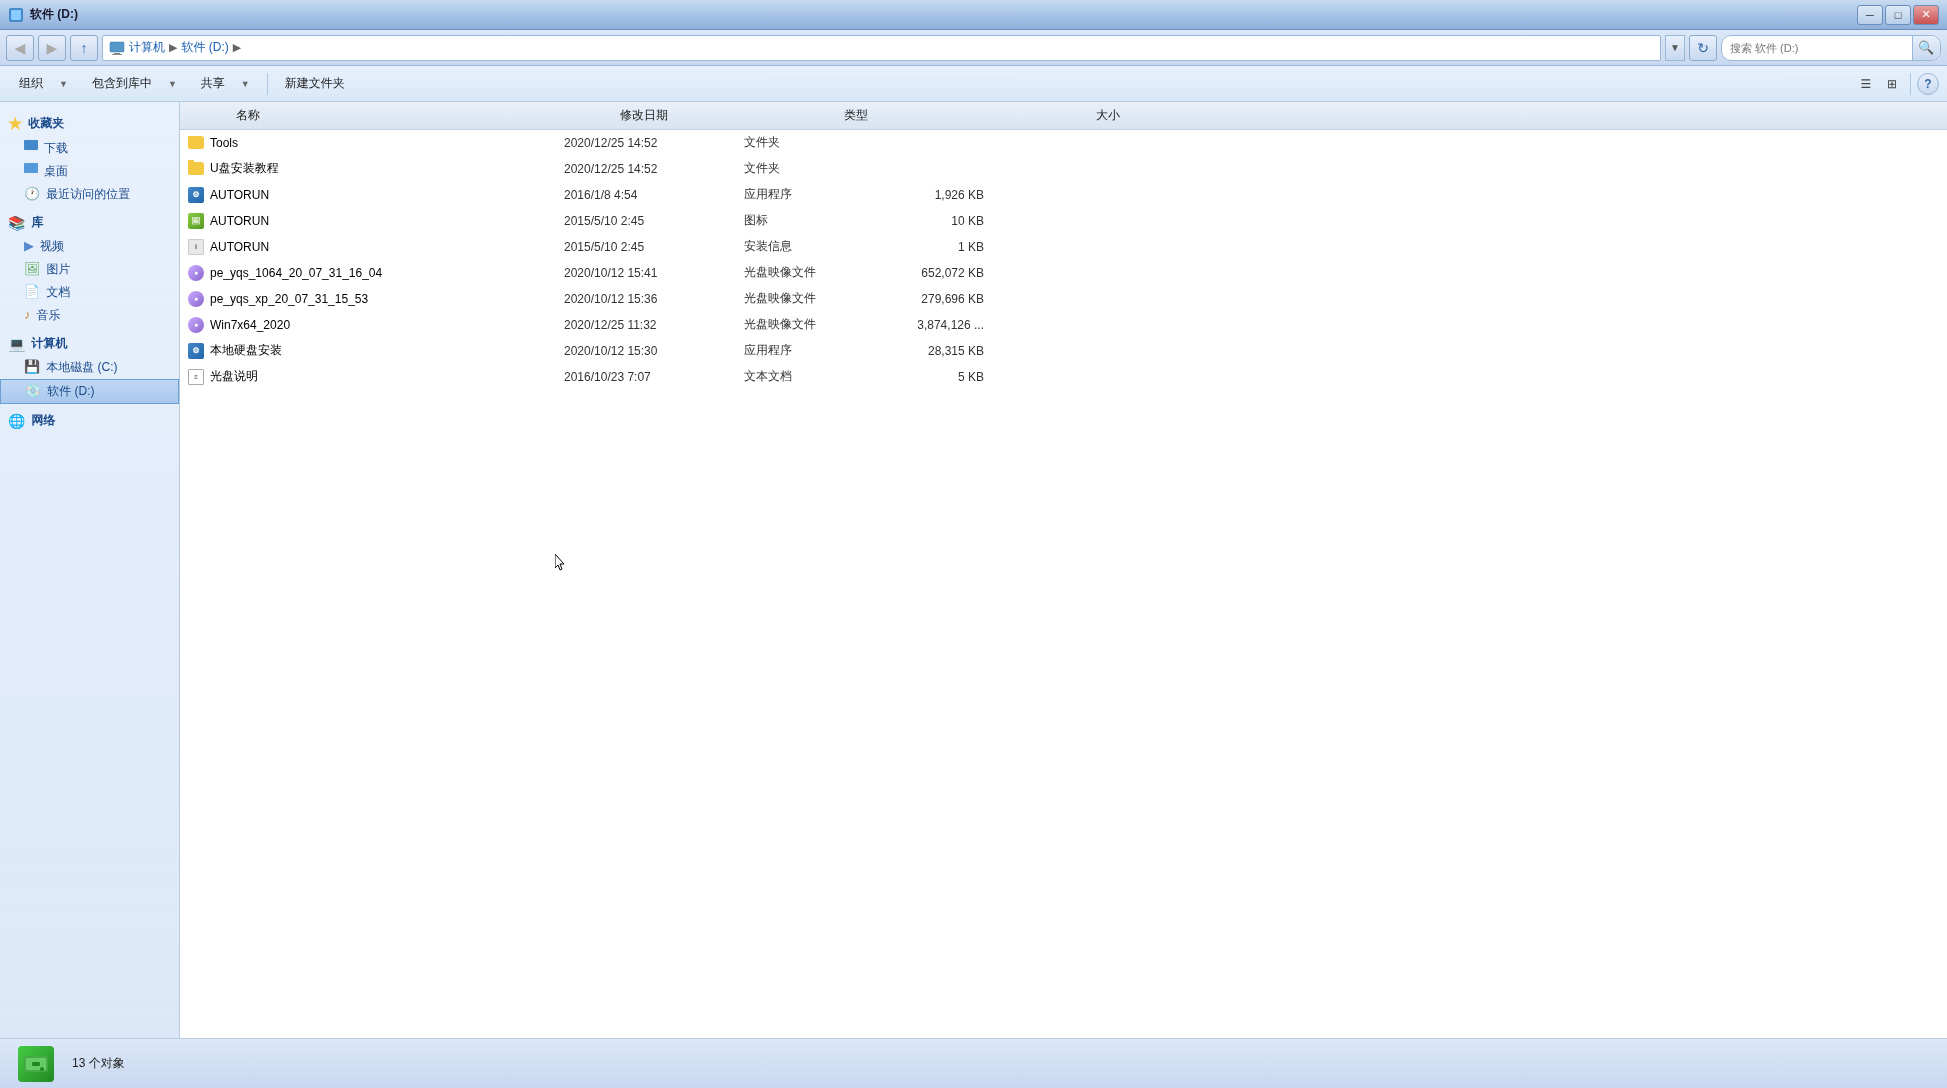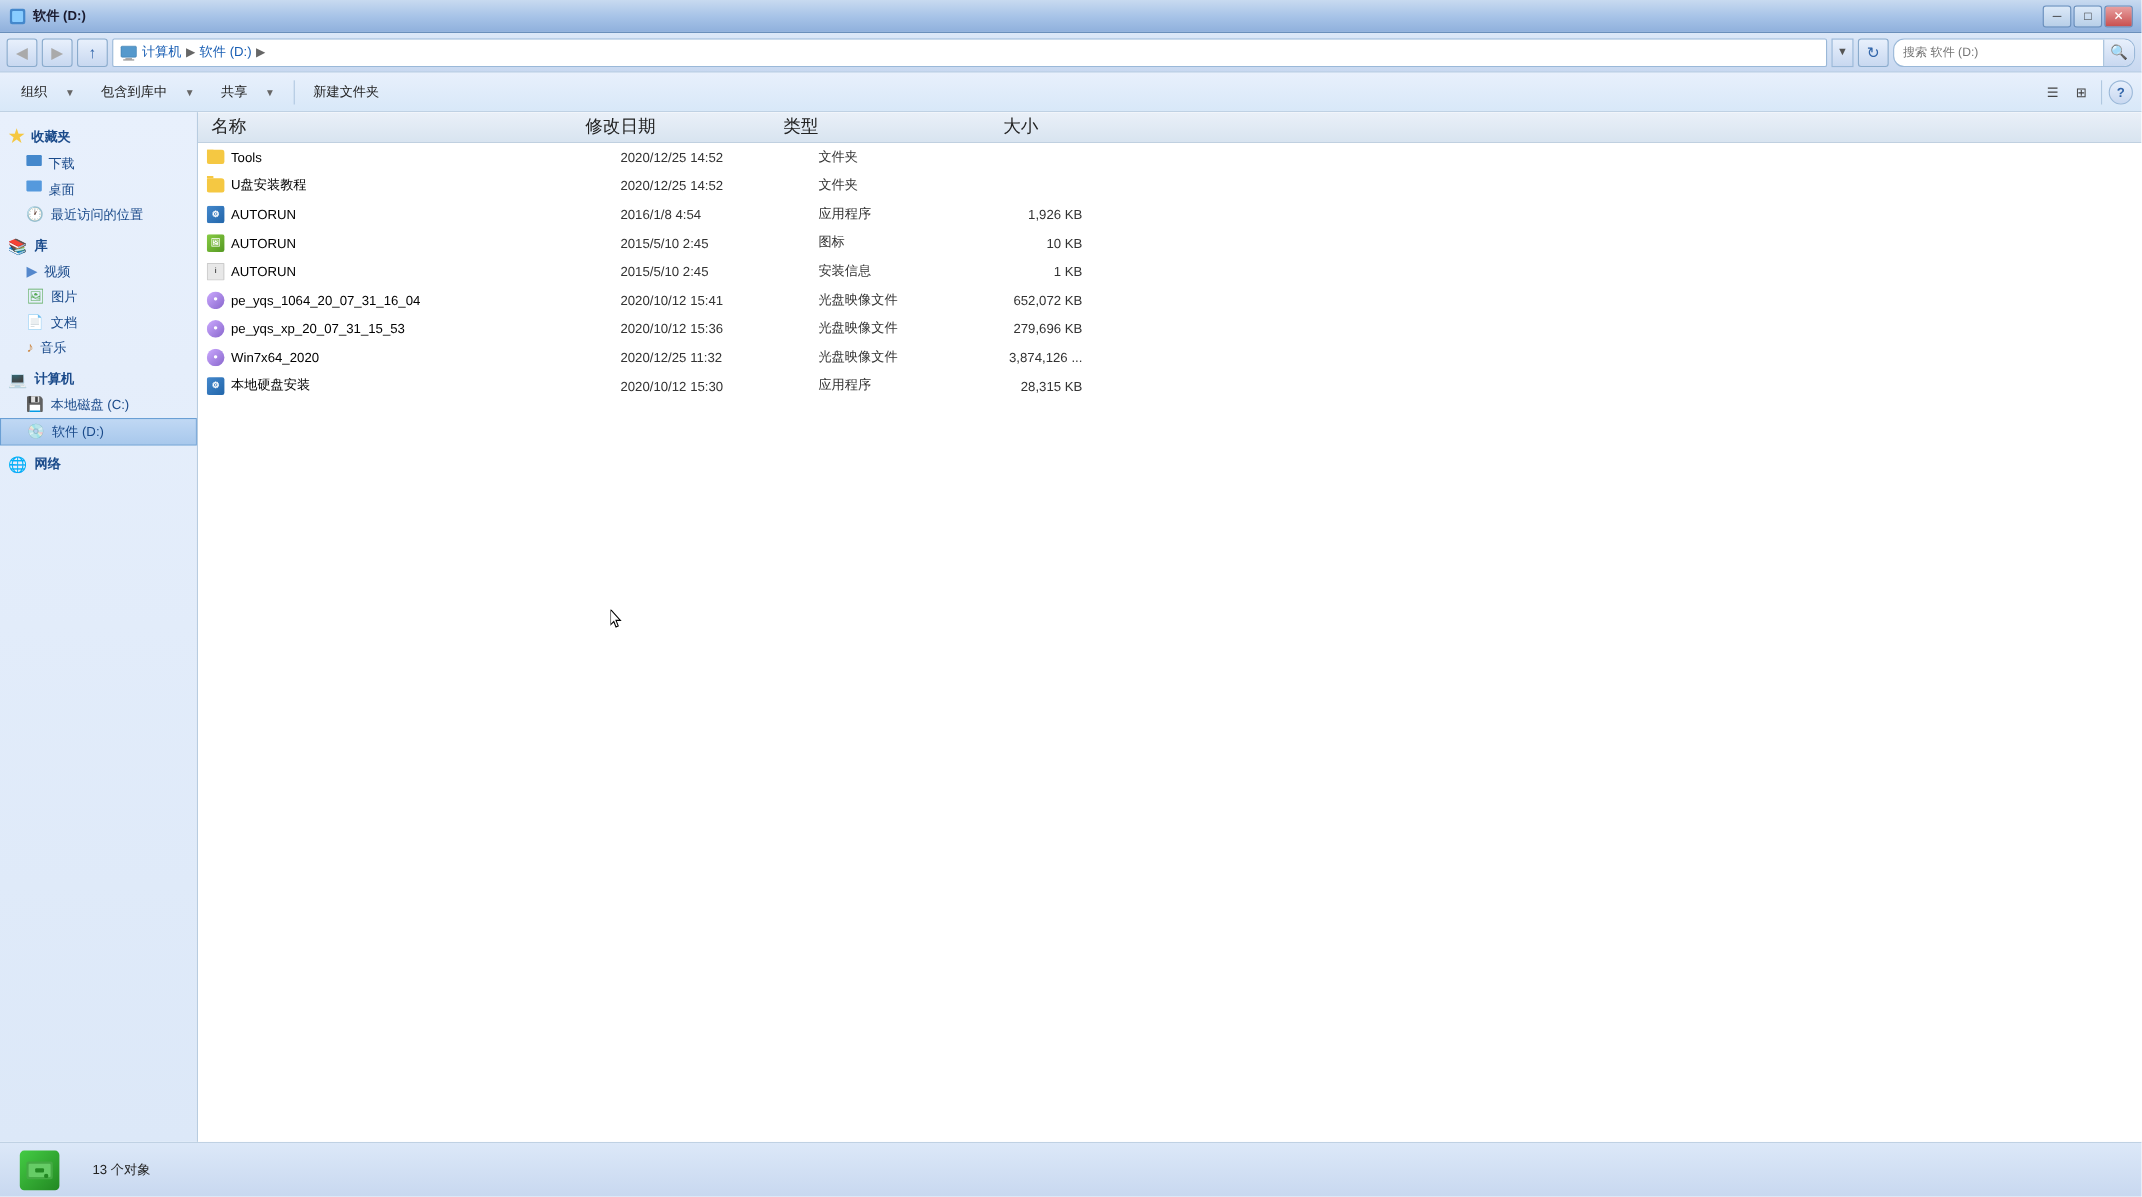--- a/index.html
+++ b/index.html
@@ -251,25 +251,26 @@
       display: flex;
       align-items: center;
       height: 28px;
       background: linear-gradient(to bottom, #eaf0f8, #d8e4f0);
       border-bottom: 1px solid #c0d0e0;
       padding: 0 8px;
       position: sticky;
       top: 0;
     }
     .col-header {
-      font-size: 16px;
+      font-size: 12px;
       color: #222;
       cursor: pointer;
       user-select: none;
       padding: 0 4px;
+      margin-left: 44px;
     }
     .col-name { width: 340px; }
     .col-date { width: 180px; }
     .col-type { width: 120px; }
     .col-size { width: 120px; text-align: right; }
 
     
     .file-row {
       display: flex;
       align-items: center;
@@ -428,21 +429,21 @@
     }
 
     
     .statusbar {
       height: 50px;
       background: linear-gradient(to bottom, #dce8f8, #c8d8f0);
       border-top: 1px solid #b8cce0;
       display: flex;
       align-items: center;
       padding: 0 16px;
-      gap: 28px;
+      gap: 16px;
     }
     .statusbar-icon {
       width: 40px;
       height: 40px;
       display: flex;
       align-items: center;
       justify-content: center;
     }
     .statusbar-icon-img {
       width: 36px;
@@ -726,20 +727,29 @@
   </div>
         <div class="file-row">
     <div class="cell-name">
       <span class="icon-exe">⚙</span>
       <span>本地硬盘安装</span>
     </div>
     <div class="cell-date">2020/10/12 15:30</div>
     <div class="cell-type">应用程序</div>
     <div class="cell-size">28,315 KB</div>
   </div>
+        <div class="file-row">
+    <div class="cell-name">
+      <span class="icon-txt">≡</span>
+      <span>光盘说明</span>
+    </div>
+    <div class="cell-date">2016/10/23 7:07</div>
+    <div class="cell-type">文本文档</div>
+    <div class="cell-size">5 KB</div>
+  </div>
       </div>
   </div>
 </div>
 
 <div class="statusbar">
   <div class="statusbar-icon">
     <div class="statusbar-icon-img">
       <svg width="28" height="28" viewBox="0 0 28 28">
         <rect x="2" y="6" width="24" height="16" rx="2" fill="#44aa44"></rect>
         <rect x="4" y="8" width="20" height="12" rx="1" fill="#66cc66"></rect>

